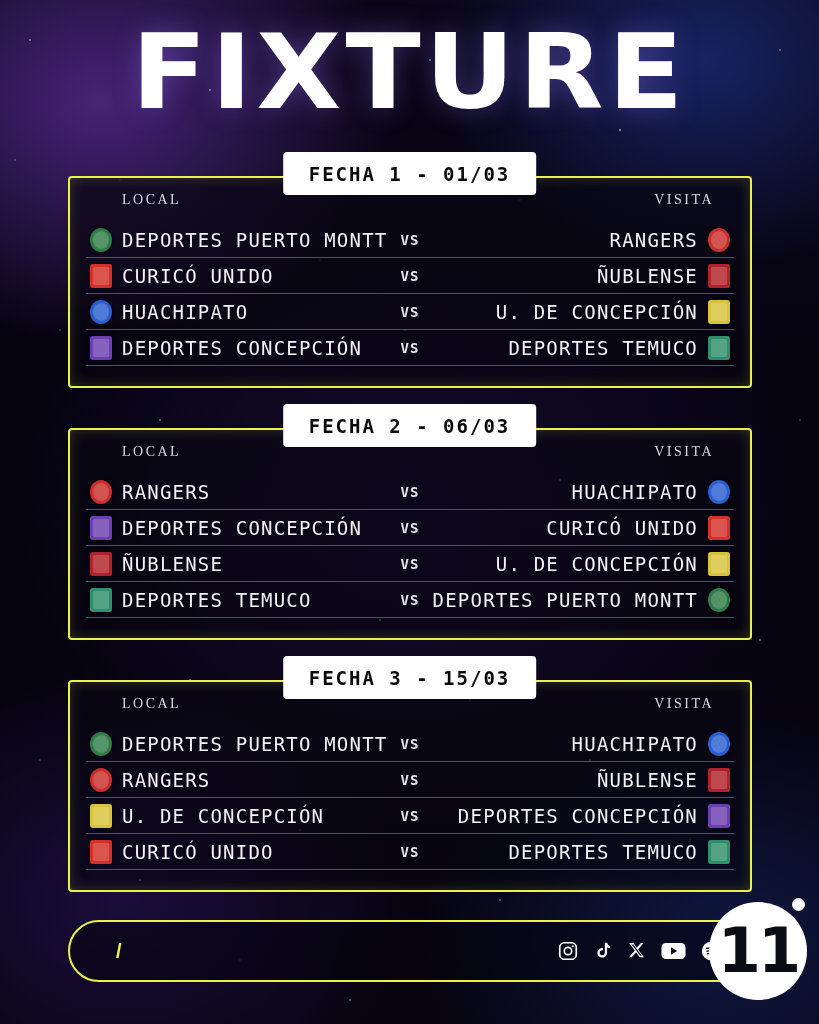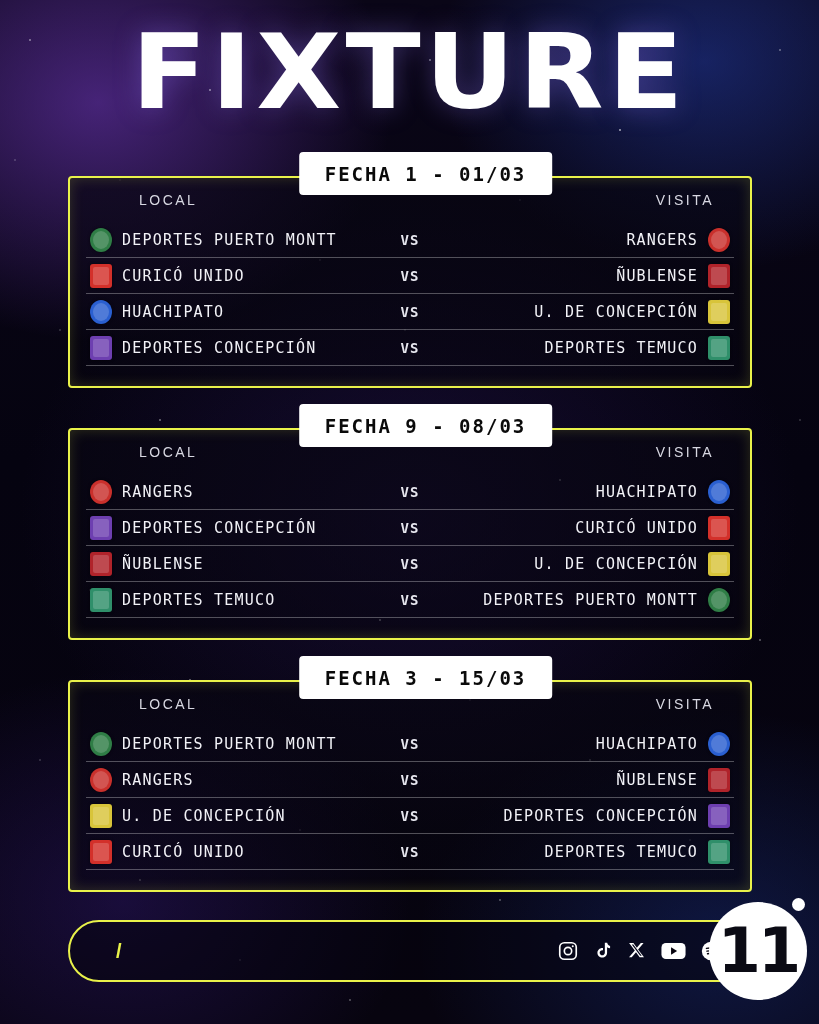--- a/index.html
+++ b/index.html
@@ -96,35 +96,34 @@
     background: #ffffff;
     color: #0a0a0a;
     font-family: "DejaVu Sans Mono", monospace;
     font-weight: 700;
     font-size: 19px;
     letter-spacing: 2px;
     padding: 11px 26px 10px;
     border-radius: 4px;
     white-space: nowrap;
     z-index: 5;
-    margin-left: 16px;
   }
   .tab-1 { top: 152px; }
   .tab-2 { top: 404px; }
   .tab-3 { top: 656px; }
 
   .colhead {
     position: absolute;
     top: 14px;
-    left: 17px; right: 0;
+    left: 0; right: 0;
     display: flex;
     justify-content: space-between;
     padding: 0 36px 0 52px;
     color: #d8d8e2;
-    font-family: Liberation Sans, sans-serif;
+    font-family: Liberation Serif, serif;
     font-size: 14px;
     letter-spacing: 2.5px;
   }
 
   .rows { position: absolute; top: 44px; left: 16px; right: 16px; }
 
   .row {
     position: relative;
     display: flex;
     align-items: center;
@@ -146,21 +145,21 @@
     content: "";
     position: absolute; inset: 3px;
     border-radius: 2px;
     background: rgba(255,255,255,.18);
   }
   .crest.round { border-radius: 50%; }
   .crest.round::after { border-radius: 50%; }
 
   .team {
     font-family: "DejaVu Sans Mono", monospace;
-    font-size: 15px;
+    font-size: 19px;
     letter-spacing: 1.2px;
     color: #f2f2f7;
     white-space: nowrap;
   }
   .team.home { margin-left: 10px; }
   .team.away { margin-right: 10px; text-align: right; }
 
   .vs {
     position: absolute;
     left: 50%;
@@ -303,21 +302,21 @@
         </div>
         <span class="vs">VS</span>
         <div class="side-away">
           <span class="team away">DEPORTES TEMUCO</span>
           <div class="crest" style="background:#2f8f6a"></div>
         </div>
       </div>
     </div>
   </div>
 
-  <div class="fecha-tab tab-2">FECHA 9 - 08/03</div>
+  <div class="fecha-tab tab-2">FECHA 2 - 06/03</div>
   <div class="block block-2">
     <div class="colhead">
       <span>LOCAL</span>
       <span>VISITA</span>
     </div>
     <div class="rows">
       <div class="row">
         <div class="side-home">
           <div class="crest round" style="background:#c9302c"></div>
           <span class="team home">RANGERS</span>

